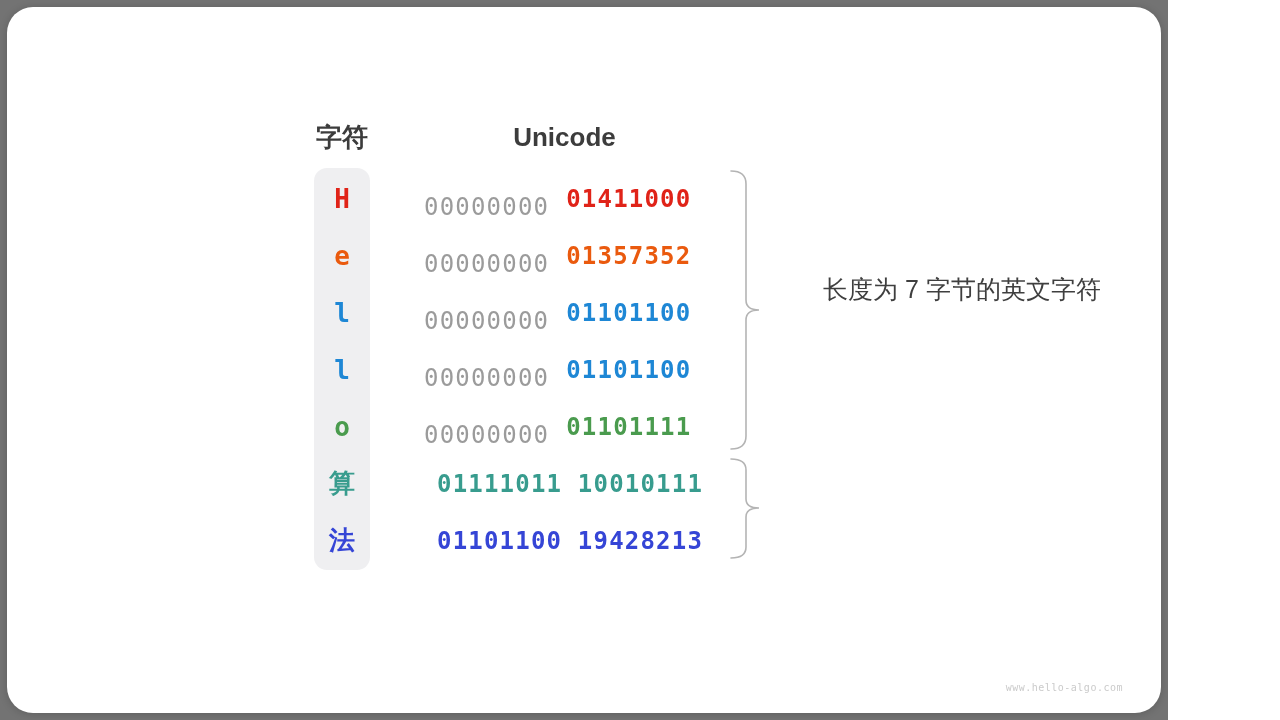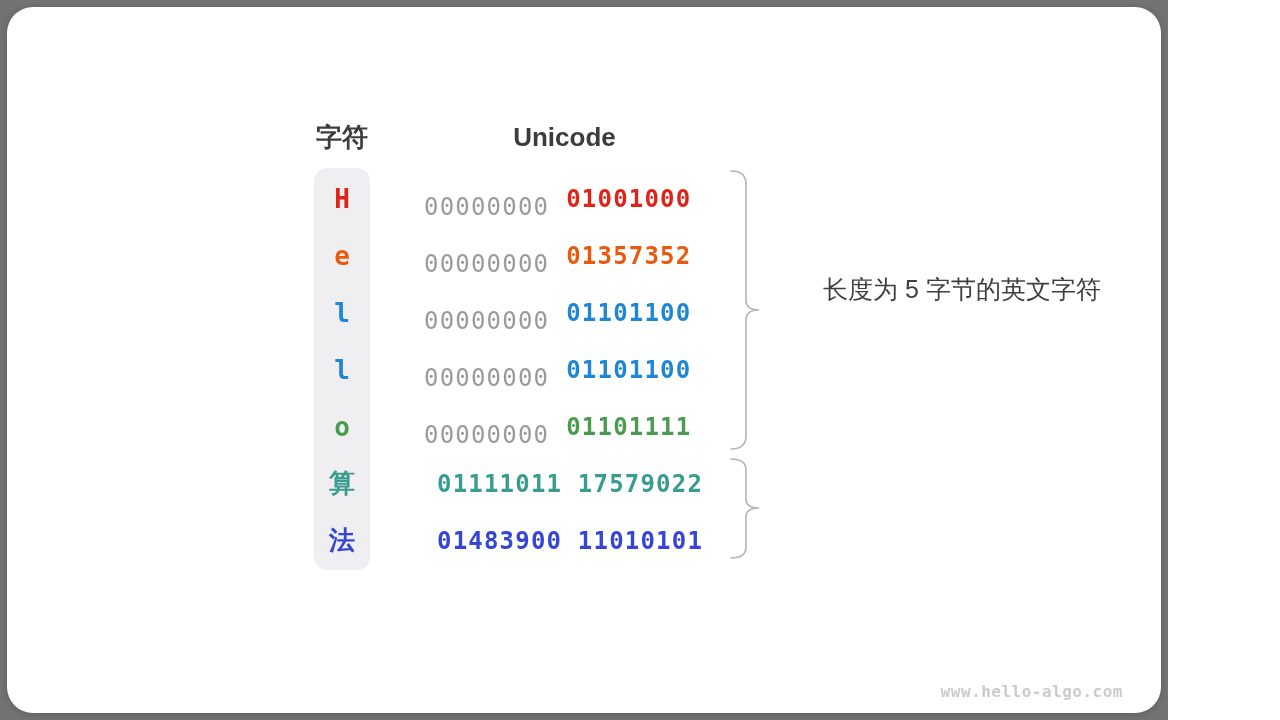--- a/index.html
+++ b/index.html
@@ -83,24 +83,23 @@
   }
   .ann-line { line-height: 38px; height: 38px; }
   .ann-muted {
     color: #9e9e9e;
     font-weight: bold;
   }
   .watermark {
     position: absolute;
     top: 675px; right: 38px;
     font-family: "DejaVu Sans Mono", monospace;
-    font-size: 16px;
+    font-size: 10px;
     color: #cbcbcb;
     letter-spacing: 0.5px;
-    font-weight: bold;
   }
 </style>
 </head>
 <body>
 
 <div class="canvas">
   <div class="card">
 
     <div class="col-header char-header">字符</div>
     <div class="col-header unicode-header">Unicode</div>
@@ -109,47 +108,47 @@
 
     <div class="char-cell" style="top: 163px; color: rgb(224, 35, 24);">H</div>
     <div class="char-cell" style="top: 220px; color: rgb(234, 90, 14);">e</div>
     <div class="char-cell" style="top: 277px; color: rgb(30, 135, 213);">l</div>
     <div class="char-cell" style="top: 334px; color: rgb(30, 135, 213);">l</div>
     <div class="char-cell" style="top: 391px; color: rgb(74, 155, 78);">o</div>
     <div class="char-cell" style="top: 448px; color: rgb(56, 156, 142);">算</div>
     <div class="char-cell" style="top: 505px; color: rgb(53, 69, 214);">法</div>
 
     <div class="bin-row" style="top:163px">
-      <span class="bin-prefix" style="color: rgb(155, 155, 155);">00000000</span><span class="bin-byte" style="color: rgb(224, 35, 24);">01001000</span>
+      <span class="bin-prefix" style="color: rgb(155, 155, 155);">00000000</span><span class="bin-byte" style="color: rgb(224, 35, 24);">01411000</span>
     </div>
     <div class="bin-row" style="top:220px">
       <span class="bin-prefix" style="color: rgb(155, 155, 155);">00000000</span><span class="bin-byte" style="color: rgb(234, 90, 14);">01357352</span>
     </div>
     <div class="bin-row" style="top:277px">
       <span class="bin-prefix" style="color: rgb(155, 155, 155);">00000000</span><span class="bin-byte" style="color: rgb(30, 135, 213);">01101100</span>
     </div>
     <div class="bin-row" style="top:334px">
       <span class="bin-prefix" style="color: rgb(155, 155, 155);">00000000</span><span class="bin-byte" style="color: rgb(30, 135, 213);">01101100</span>
     </div>
     <div class="bin-row" style="top:391px">
       <span class="bin-prefix" style="color: rgb(155, 155, 155);">00000000</span><span class="bin-byte" style="color: rgb(74, 155, 78); text-align: center;">01101111</span>
     </div>
     <div class="bin-row cjk" style="top:448px">
-      <span class="bin-prefix" style="color: rgb(155, 155, 155);"></span><span class="bin-byte" style="color: rgb(56, 156, 142);">01111011 17579022</span>
+      <span class="bin-prefix" style="color: rgb(155, 155, 155);"></span><span class="bin-byte" style="color: rgb(56, 156, 142);">01111011 10010111</span>
     </div>
     <div class="bin-row cjk" style="top:505px">
-      <span class="bin-prefix" style="color: rgb(155, 155, 155);"></span><span class="bin-byte" style="color: rgb(53, 69, 214);">01483900 11010101</span>
+      <span class="bin-prefix" style="color: rgb(155, 155, 155);"></span><span class="bin-byte" style="color: rgb(53, 69, 214);">01101100 19428213</span>
     </div>
 
     <svg class="brace" style="left:715px; top:155px" width="50" height="300" viewBox="0 0 50 300">
       <path d="M 9 9 Q 24 9 24 22 L 24 138 Q 24 148 37 148 Q 24 148 24 158 L 24 274 Q 24 287 9 287" style="stroke: rgb(180, 180, 180);"></path>
     </svg>
     <svg class="brace" style="left:715px; top:445px" width="50" height="115" viewBox="0 0 50 115">
       <path d="M 9 7 Q 24 7 24 18 L 24 47 Q 24 56 37 56 Q 24 56 24 65 L 24 95 Q 24 106 9 106" style="stroke: rgb(180, 180, 180);"></path>
     </svg>
 
     <div class="annotation" style="top:263px">
-      <div class="ann-line" style="color: rgb(63, 63, 63);">长度为 5 字节的英文字符</div>
+      <div class="ann-line" style="color: rgb(63, 63, 63);">长度为 7 字节的英文字符</div>
     </div>
 
     <div class="watermark" style="color: rgb(203, 203, 203);">www.hello-algo.com</div>
   </div>
 </div>
 
 </body></html>

